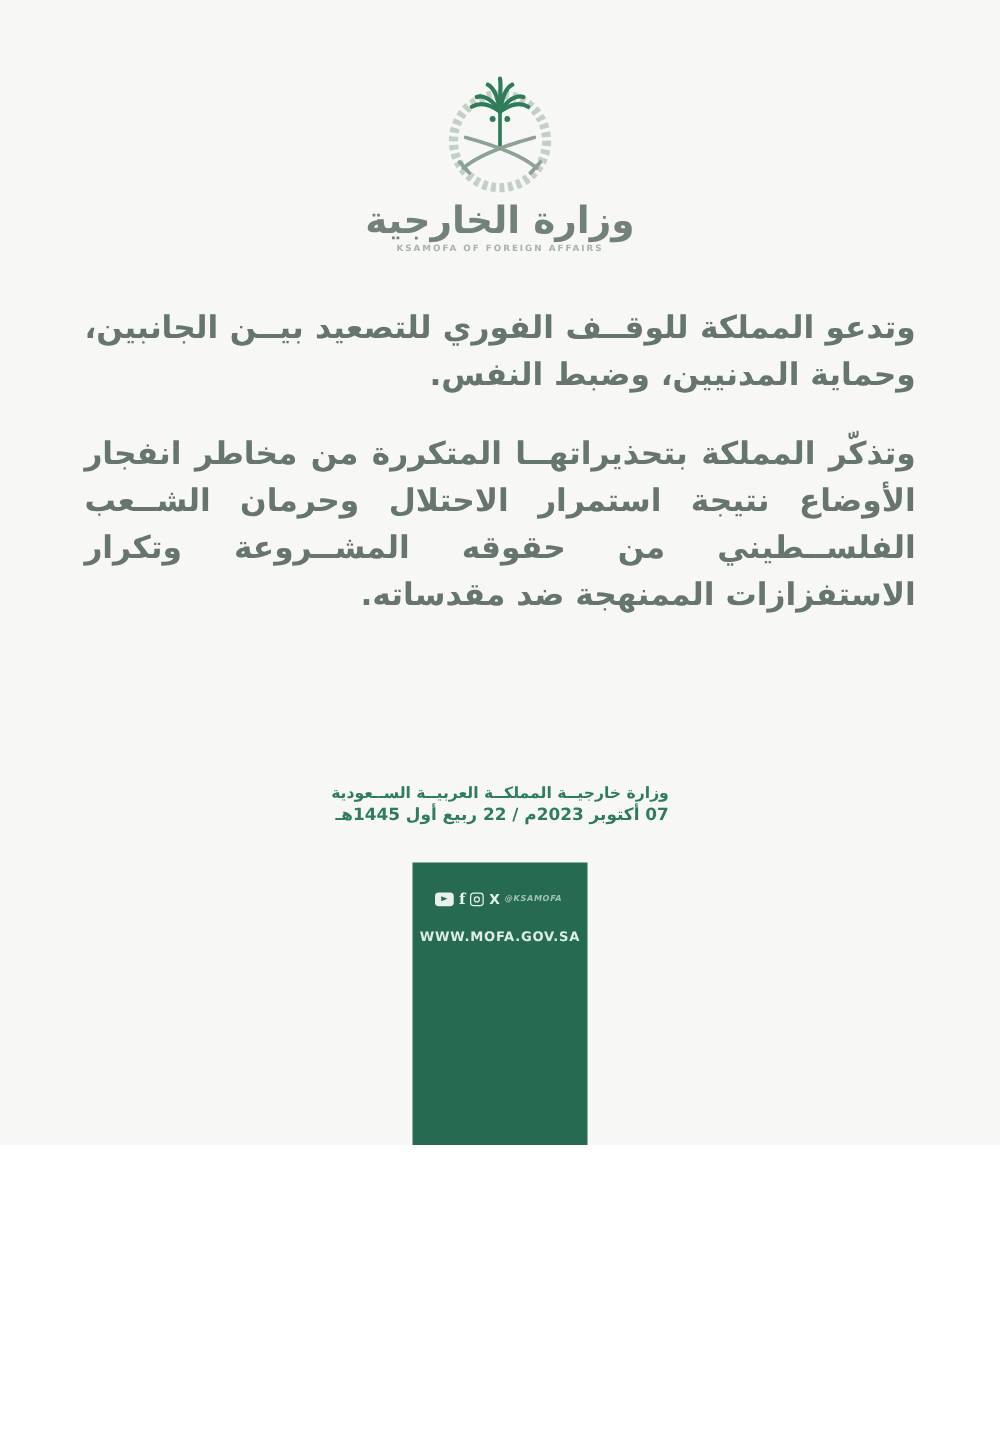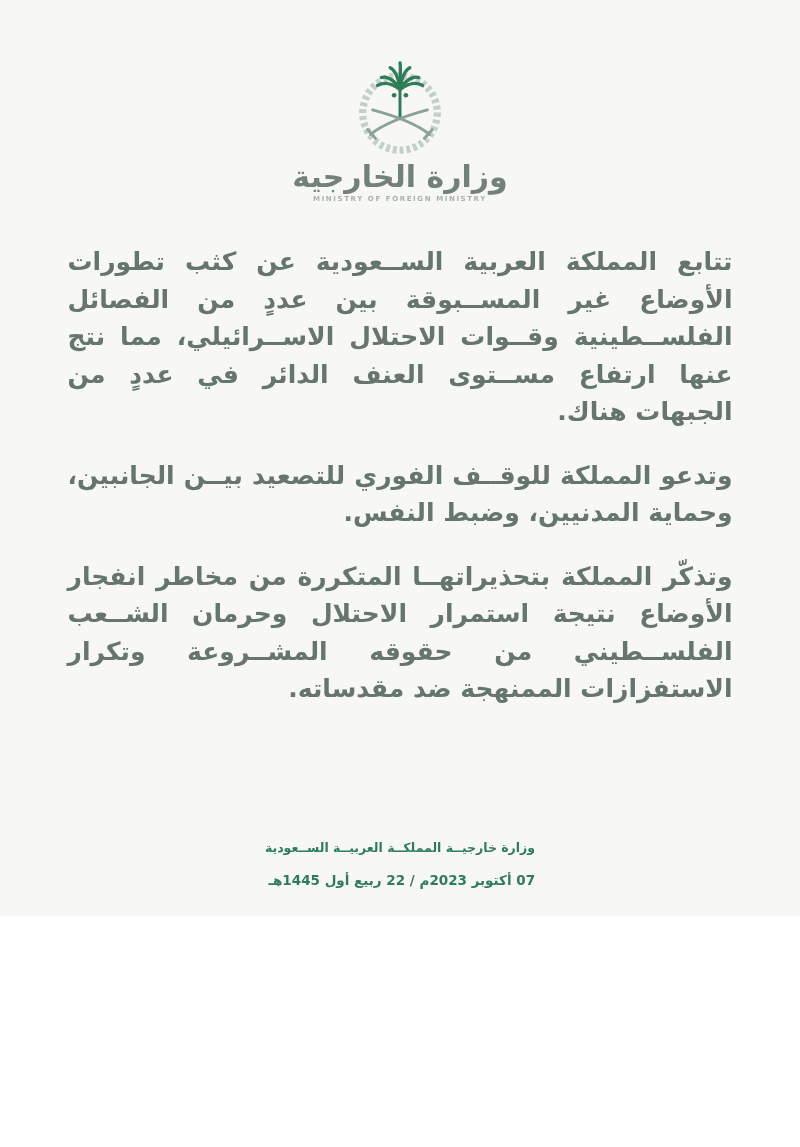--- a/index.html
+++ b/index.html
@@ -42,21 +42,21 @@
     text-align-last:right;
   }
   
   .footer{
     margin-top:106px;
     text-align:right;
     direction:rtl;
     color:#2e7c5e;
   }
   .footer .ministry-line{font-size:12.5px;font-weight:bold;letter-spacing:.3px;}
-  .footer .date-line{margin-top:17px;font-size:13.5px;font-weight:bold;}
+  .footer .date-line{margin-top:3px;font-size:13.5px;font-weight:bold;}
   
   .social-box{
     margin-top:30px;
     width:140px;
     flex:1 1 auto;
     background:#256a51;
     text-align:center;
     padding-top:22px;
     box-sizing:border-box;
   }
@@ -118,25 +118,24 @@
       <circle cx="66" cy="40" r="2.4" fill="#2e7d58"></circle>
 
       <g stroke="#8da295" stroke-width="3" fill="none" stroke-linecap="round">
         <path d="M30 80 C42 70 62 62 88 55"></path>
         <path d="M90 80 C78 70 58 62 32 55"></path>
         <path d="M27 75 L35 84"></path>
         <path d="M93 75 L85 84"></path>
       </g>
     </svg>
     <div class="calligraphy">وزارة الخارجية</div>
-    <div class="logo-en">MINISTRY OF FOREIGN MINISTRY</div>
+    <div class="logo-en">KSAMOFA OF FOREIGN AFFAIRS</div>
   </div>
 
   <div class="statement">
-    <p>تتابع المملكة العربية الســعودية عن كثب تطورات الأوضاع غير المســبوقة بين عددٍ من الفصائل الفلســطينية وقــوات الاحتلال الاســرائيلي، مما نتج عنها ارتفاع مســتوى العنف الدائر في عددٍ من الجبهات هناك.</p>
     <p>وتدعو المملكة للوقــف الفوري للتصعيد بيــن الجانبين، وحماية المدنيين، وضبط النفس.</p>
     <p>وتذكّر المملكة بتحذيراتهــا المتكررة من مخاطر انفجار الأوضاع نتيجة استمرار الاحتلال وحرمان الشــعب الفلســطيني من حقوقه المشــروعة وتكرار الاستفزازات الممنهجة ضد مقدساته.</p>
   </div>
 
   <div class="footer">
     <div class="ministry-line">وزارة خارجيــة المملكــة العربيــة الســعودية</div>
     <div class="date-line">07 أكتوبر 2023م / 22 ربيع أول 1445هـ</div>
   </div>
 
   <div class="social-box">

